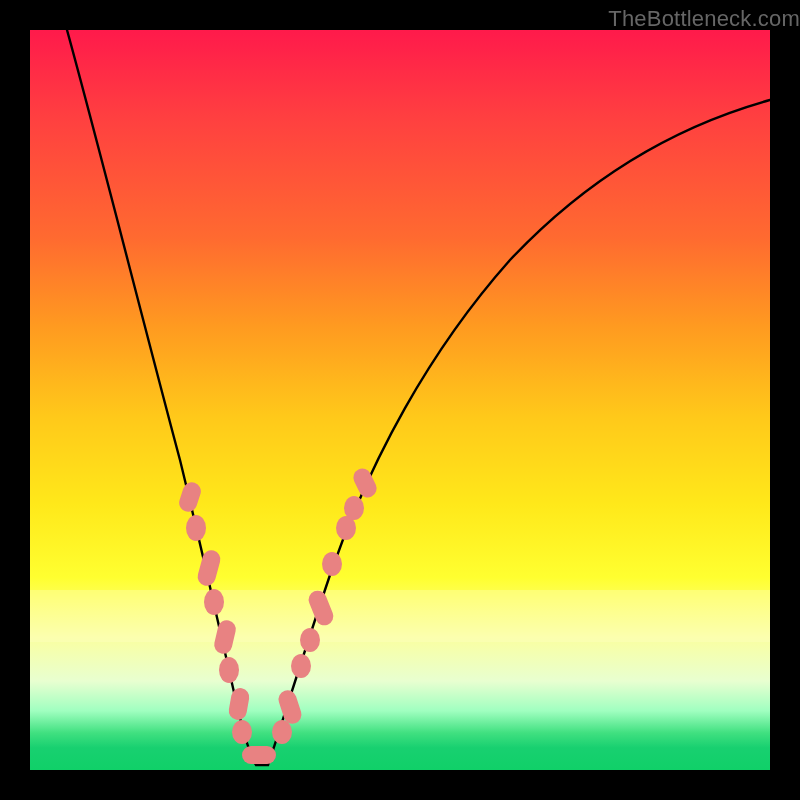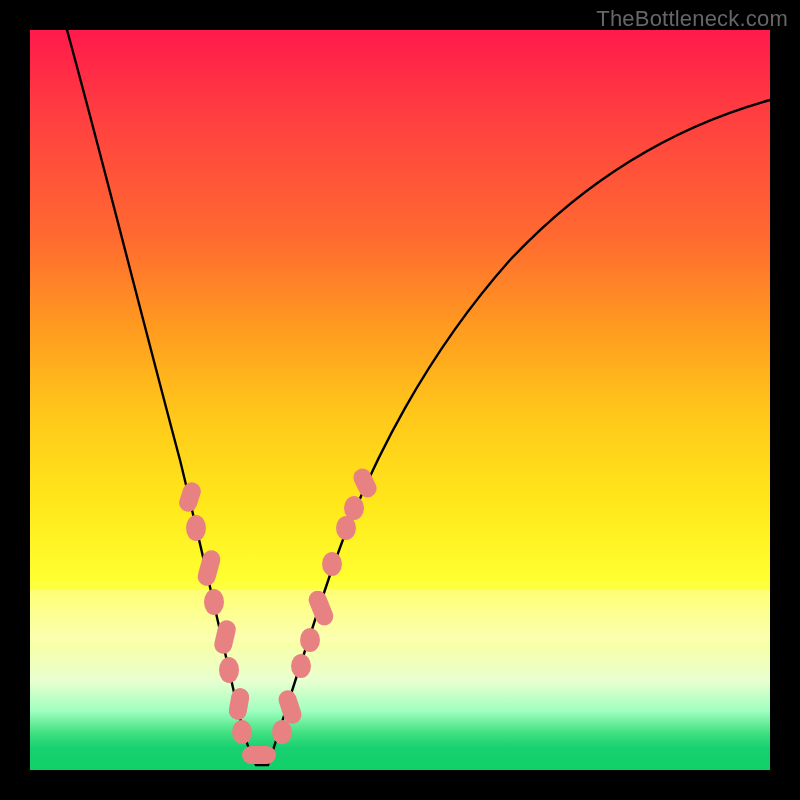--- a/index.html
+++ b/index.html
@@ -43,21 +43,21 @@
     position: absolute;
     left: 0;
     width: 100%;
     height: 52px;
     top: 560px;
     background: rgba(255,255,200,0.35);
   }
   .watermark {
     position: absolute;
     top: 6px;
-    right: 12px;
+    right: 0;
     color: #666;
     font-size: 22px;
     letter-spacing: 0.2px;
     font-weight: 400;
   }
   svg {
     position: absolute;
     left: 0;
     top: 0;
   }

